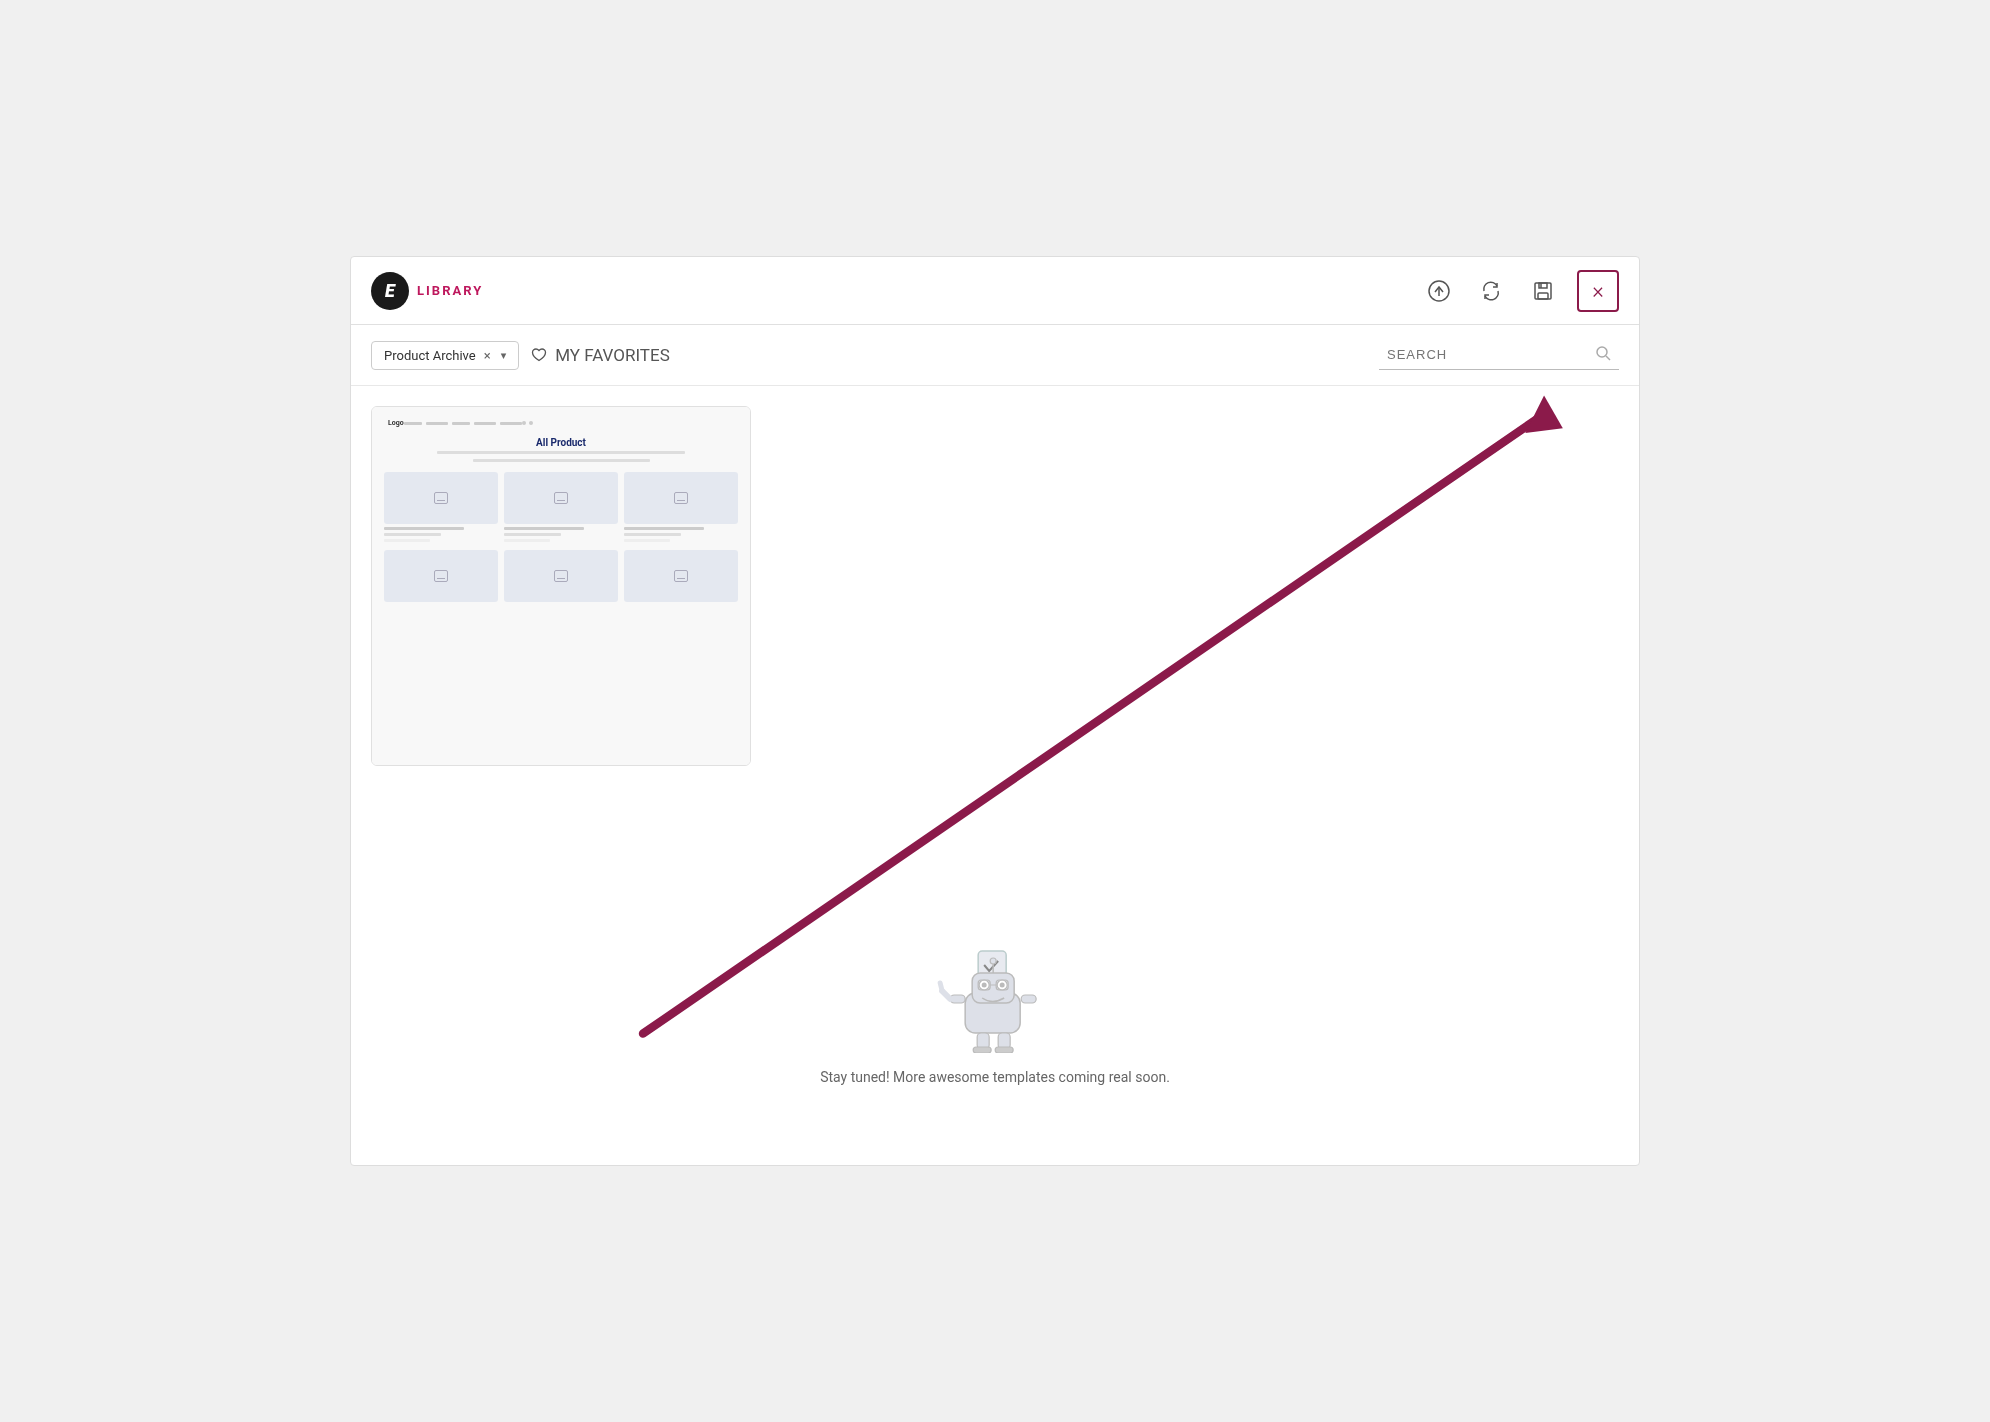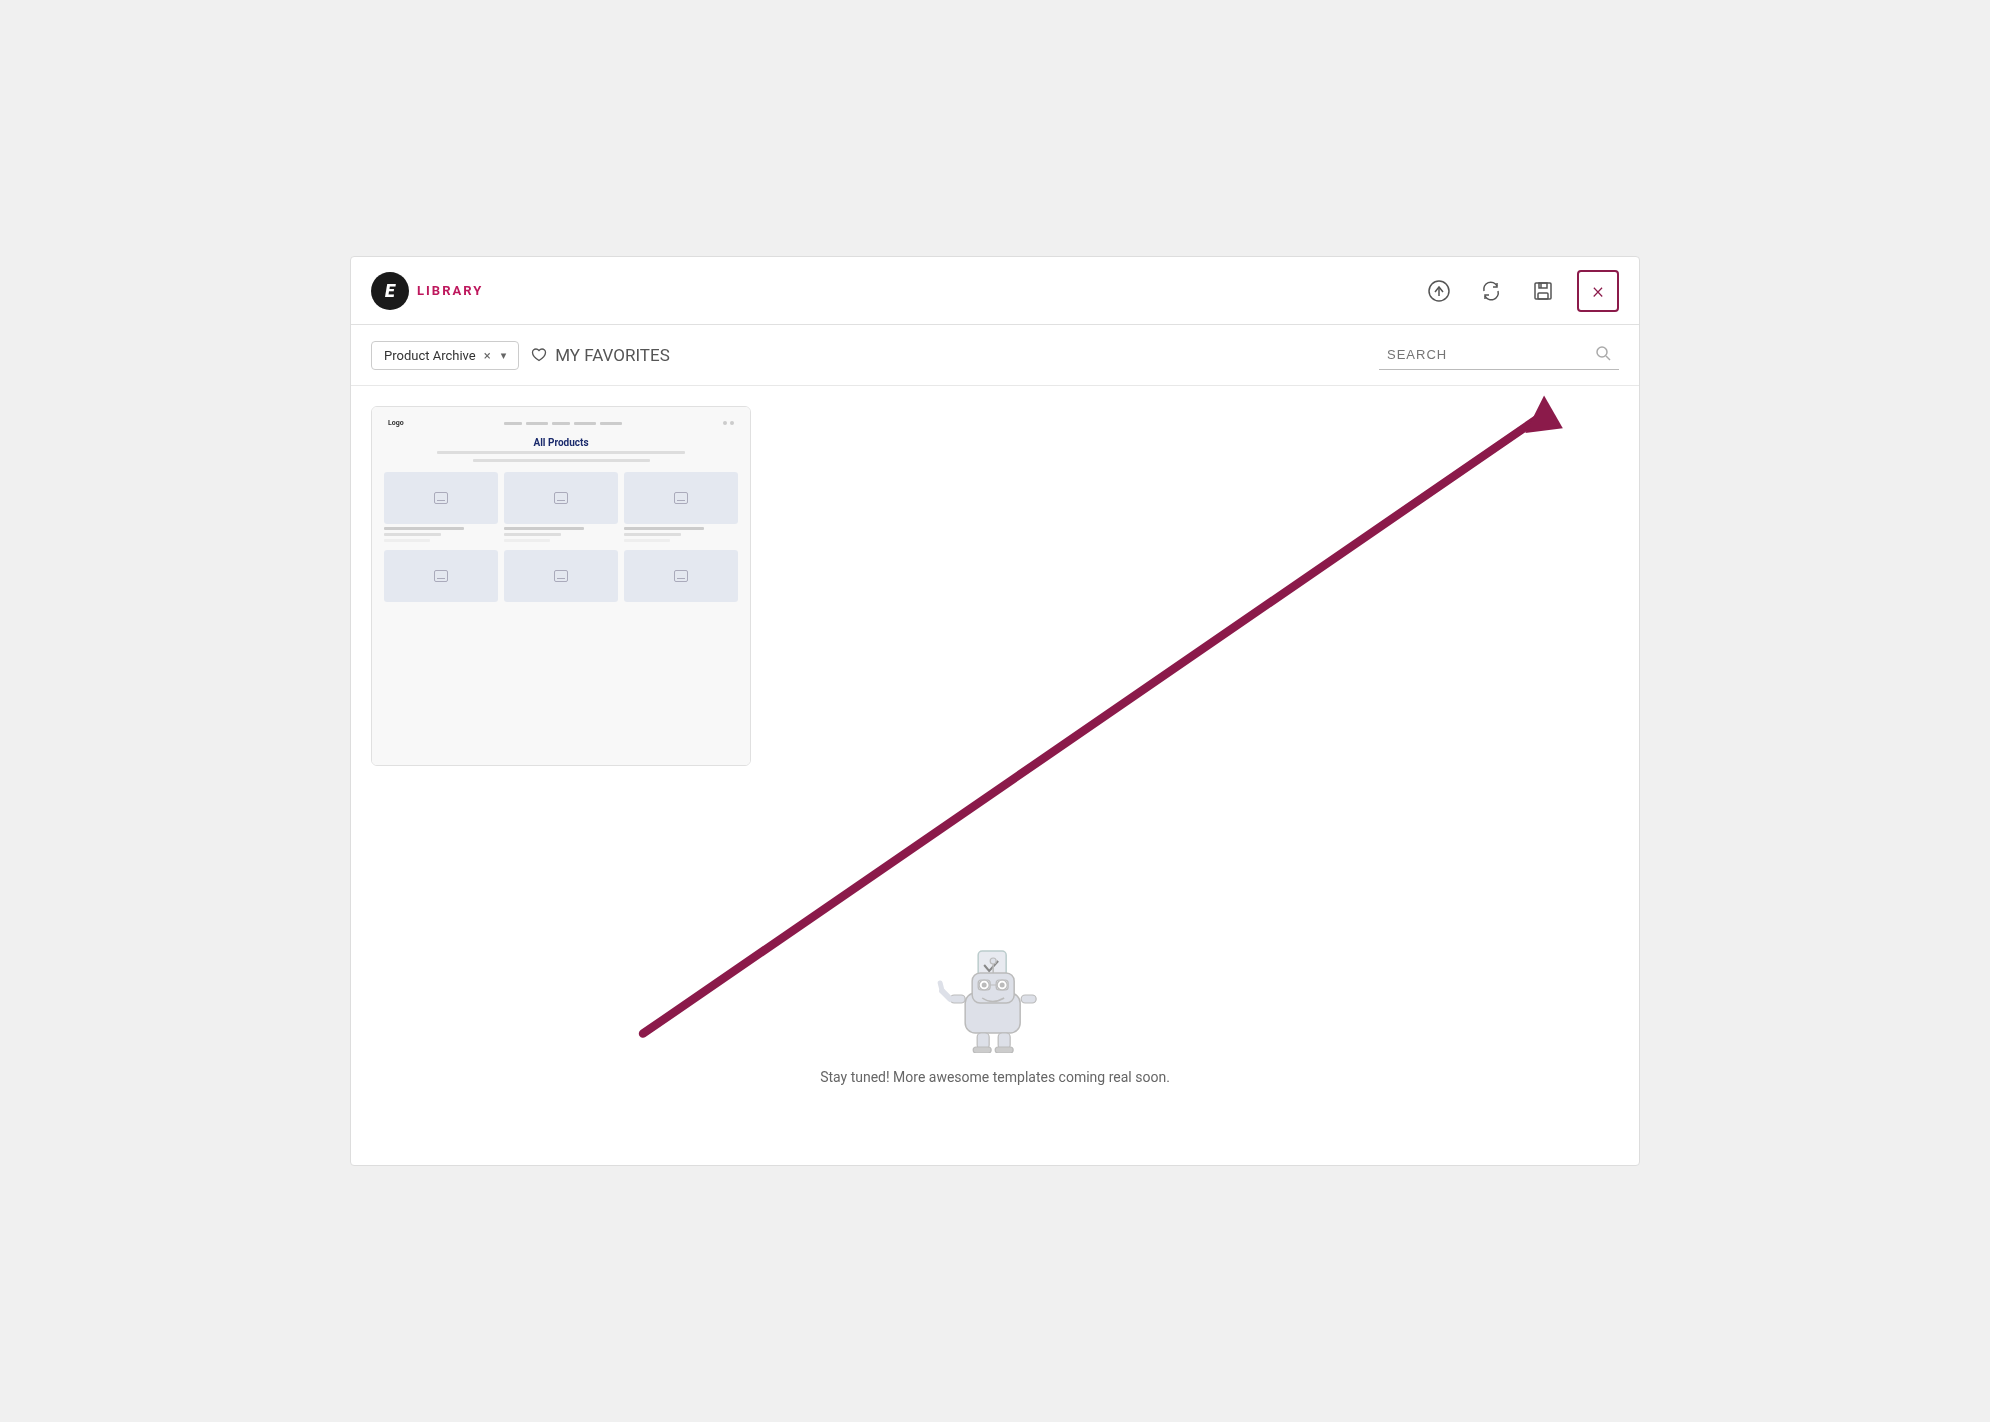--- a/index.html
+++ b/index.html
@@ -204,21 +204,21 @@
       height: 100%;
       background: #f8f8f8;
       padding: 12px;
       display: flex;
       flex-direction: column;
     }
     
     .mini-nav {
       display: flex;
       align-items: center;
-      justify-content: space-between;
+      justify-content: flex-start;
       margin-bottom: 10px;
       padding: 0 4px;
     }
     .mini-logo-text {
       font-size: 7px;
       font-weight: 700;
       color: #333;
     }
     .mini-nav-links {
       display: flex;
@@ -434,21 +434,21 @@
               <div class="mini-nav-link wide"></div>
               <div class="mini-nav-link wide"></div>
             </div>
             <div class="mini-nav-icons">
               <div class="mini-nav-dot"></div>
               <div class="mini-nav-dot"></div>
             </div>
           </div>
 
           <div class="mini-hero">
-            <div class="mini-hero-title">All Products</div>
+            <div class="mini-hero-title">All Product</div>
             <div class="mini-hero-sub"></div>
             <div style="height:3px"></div>
             <div class="mini-hero-sub2"></div>
           </div>
 
           <div class="mini-products">
             <div class="mini-product">
               <div class="mini-product-img">
                 <div class="mini-img-placeholder"></div>
               </div>

